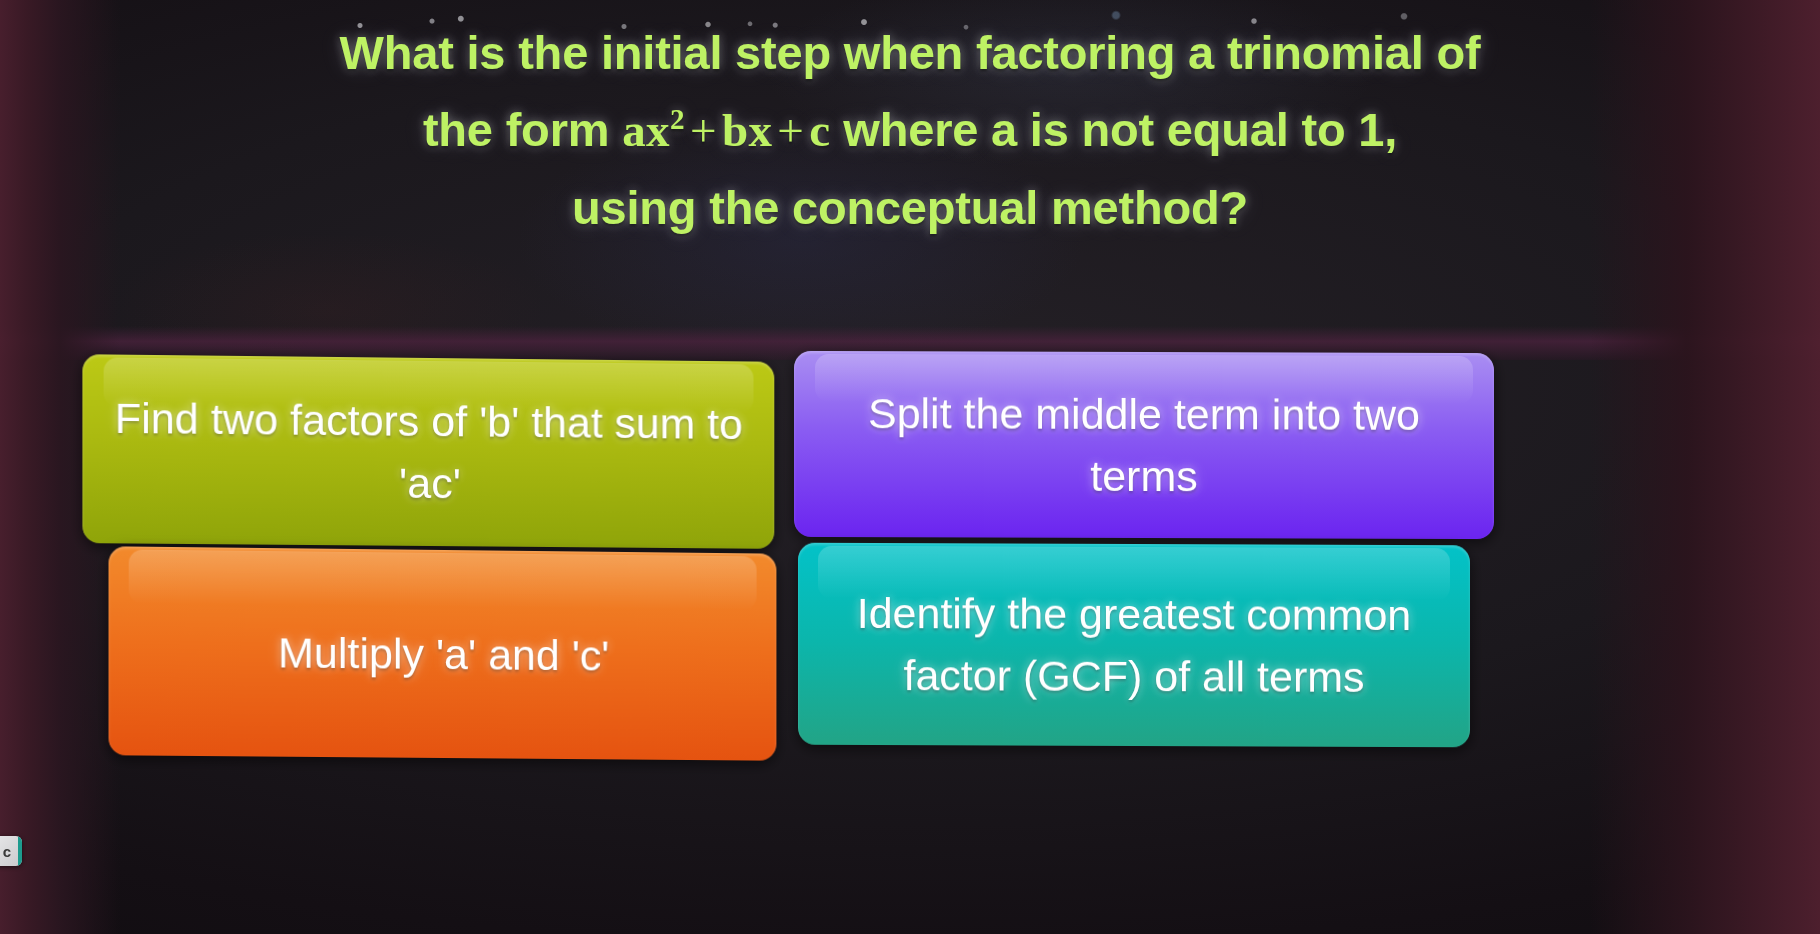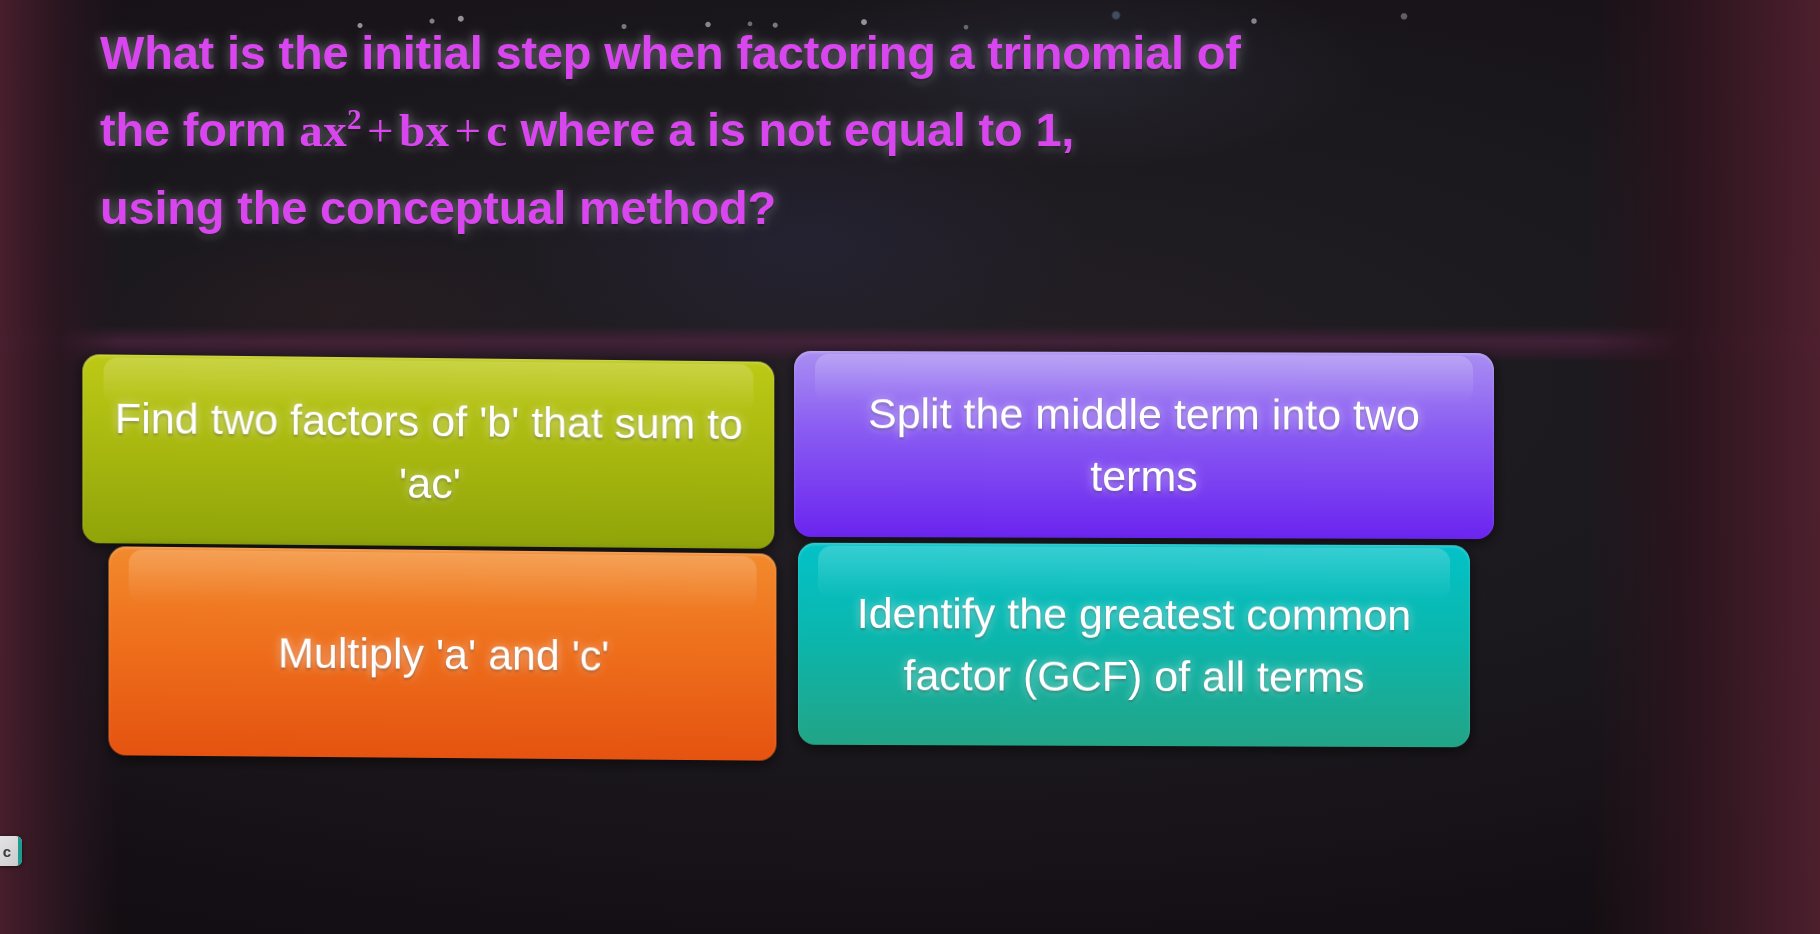--- a/index.html
+++ b/index.html
@@ -84,21 +84,22 @@
       radial-gradient(circle at 79.5% 62%, rgba(222,222,228,.55) 0 2.2px, transparent 3.2px),
       radial-gradient(circle at 92% 48%, rgba(205,205,212,.40) 0 2.6px, transparent 3.8px);
   }
 
   
   .question {
     position: absolute;
     left: 100px;
     top: 14px;
     width: 1620px;
-    color: #d946ef;
+    text-align: center;
+    color: #bef264;
     font-size: 47px;
     font-weight: 700;
     line-height: 77px;
     letter-spacing: -0.2px;
     text-shadow:
       0 0 10px rgba(255,255,255,.34),
       0 0 22px rgba(190,200,230,.20),
       0 2px 3px rgba(0,0,0,.85);
     white-space: pre-wrap;
   }

